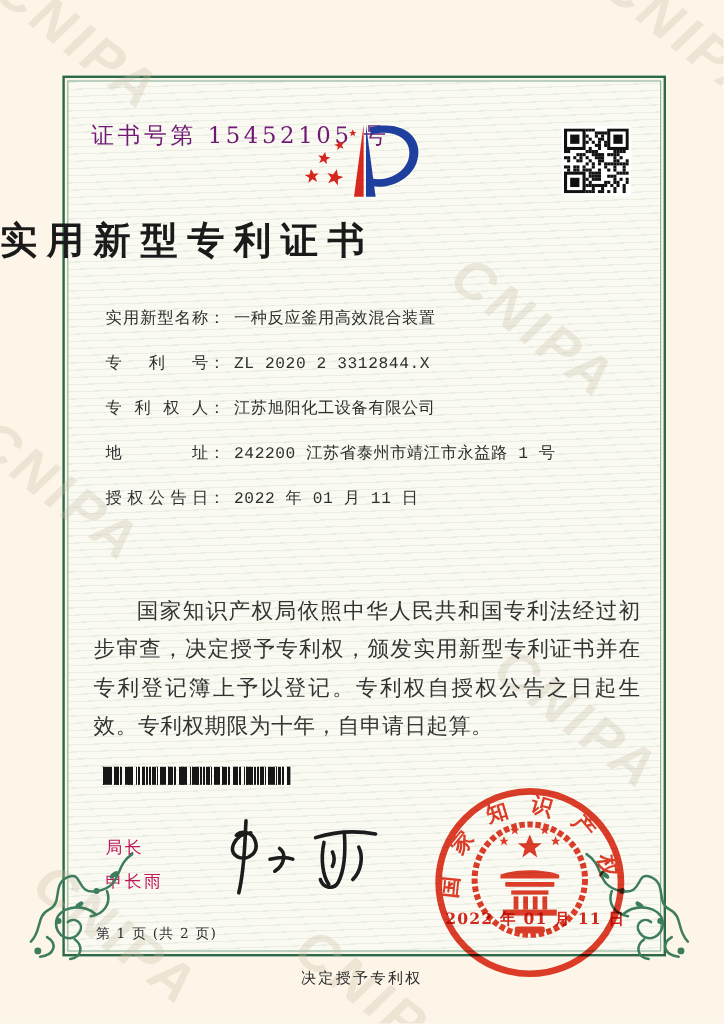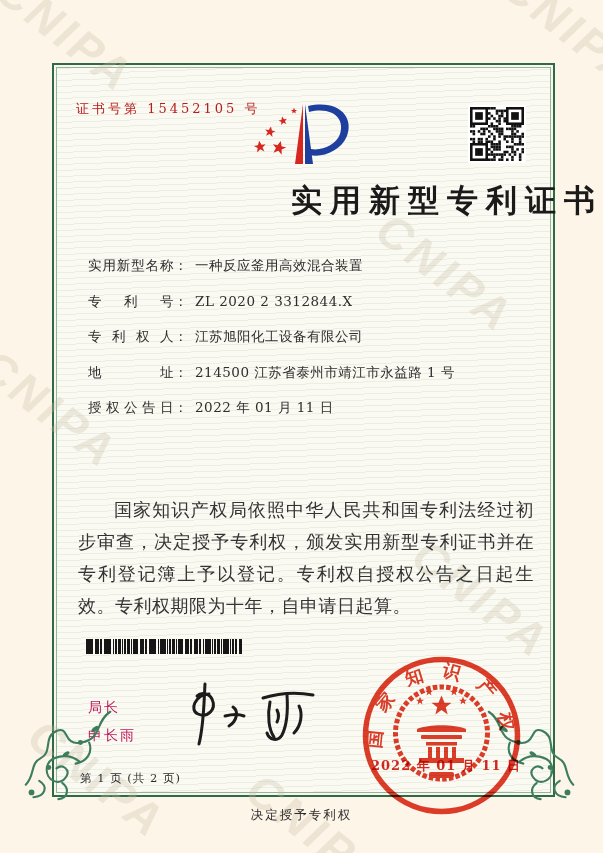--- a/index.html
+++ b/index.html
@@ -27,37 +27,37 @@
     border:2.5px solid #2c6a4b;z-index:0;
   }
   .frame-inner{
     position:absolute;inset:2px;border:1px solid #8fb79d;
     background-color:#fbfaf2;
     background-image:repeating-linear-gradient(178deg, rgba(120,160,125,0.13) 0 1px, rgba(0,0,0,0) 1px 6px);
   }
 
   .cert-no{
     position:absolute;left:76px;top:100px;z-index:2;
-    font-size:13px;letter-spacing:3px;color:#b91c1c;
+    font-size:19px;letter-spacing:3px;color:#701a75;
   }
 
   .logo{position:absolute;left:248px;top:98px;z-index:2;}
   .qr{position:absolute;left:468px;top:105px;z-index:2;background:#fff;padding:2px;}
 
   .title{
     position:absolute;left:0;right:0;top:180px;z-index:2;
-    text-align:right;font-size:31px;font-weight:700;
+    text-align:left;font-size:31px;font-weight:700;
     letter-spacing:8px;color:#1a1a1a;margin:0;
   }
 
   .fields{position:absolute;left:88px;top:254px;width:440px;z-index:2;}
   .row{margin-bottom:13.5px;font-size:13.5px;color:#2e2e2e;line-height:22px;letter-spacing:0.5px;}
   .flabel{display:inline-block;width:86px;text-align:justify;text-align-last:justify;vertical-align:top;}
   .fcolon{display:inline-block;}
-  .fvalue{margin-left:7px;}
+  .fvalue{margin-left:7px;font-family:Liberation Mono, monospace;}
   .row.double{display:flex;gap:40px;}
   .row.double .cell{white-space:nowrap;}
   .row.double .cell:first-child{width:226px;flex:0 0 auto;}
 
   .body-text{position:absolute;left:78px;top:494px;width:456px;z-index:2;
     font-size:18px;line-height:1.78;color:#333;text-align:justify;letter-spacing:0.5px;}
   .body-text p{margin:0;text-indent:2em;}
 
   .barcode{
     position:absolute;left:85px;top:639px;width:157px;height:15px;z-index:2;
@@ -283,21 +283,21 @@
     <div class="row">
       <span class="flabel">实用新型名称</span><span class="fcolon">：</span><span class="fvalue">一种反应釜用高效混合装置</span>
     </div>
     <div class="row">
       <span class="flabel">专利号</span><span class="fcolon">：</span><span class="fvalue">ZL 2020 2 3312844.X</span>
     </div>
     <div class="row">
       <span class="flabel">专利权人</span><span class="fcolon">：</span><span class="fvalue">江苏旭阳化工设备有限公司</span>
     </div>
     <div class="row">
-      <span class="flabel">地址</span><span class="fcolon">：</span><span class="fvalue">214500 江苏省泰州市靖江市永益路 1 号</span>
+      <span class="flabel">地址</span><span class="fcolon">：</span><span class="fvalue">242200 江苏省泰州市靖江市永益路 1 号</span>
     </div>
     <div class="row double">
       <span class="cell">
         <span class="flabel">授权公告日</span><span class="fcolon">：</span><span class="fvalue">2022 年 01 月 11 日</span>
       </span>
     </div>
   </div>
 
   <div class="body-text">
     <p>国家知识产权局依照中华人民共和国专利法经过初步审查，决定授予专利权，颁发实用新型专利证书并在专利登记簿上予以登记。专利权自授权公告之日起生效。专利权期限为十年，自申请日起算。</p>

